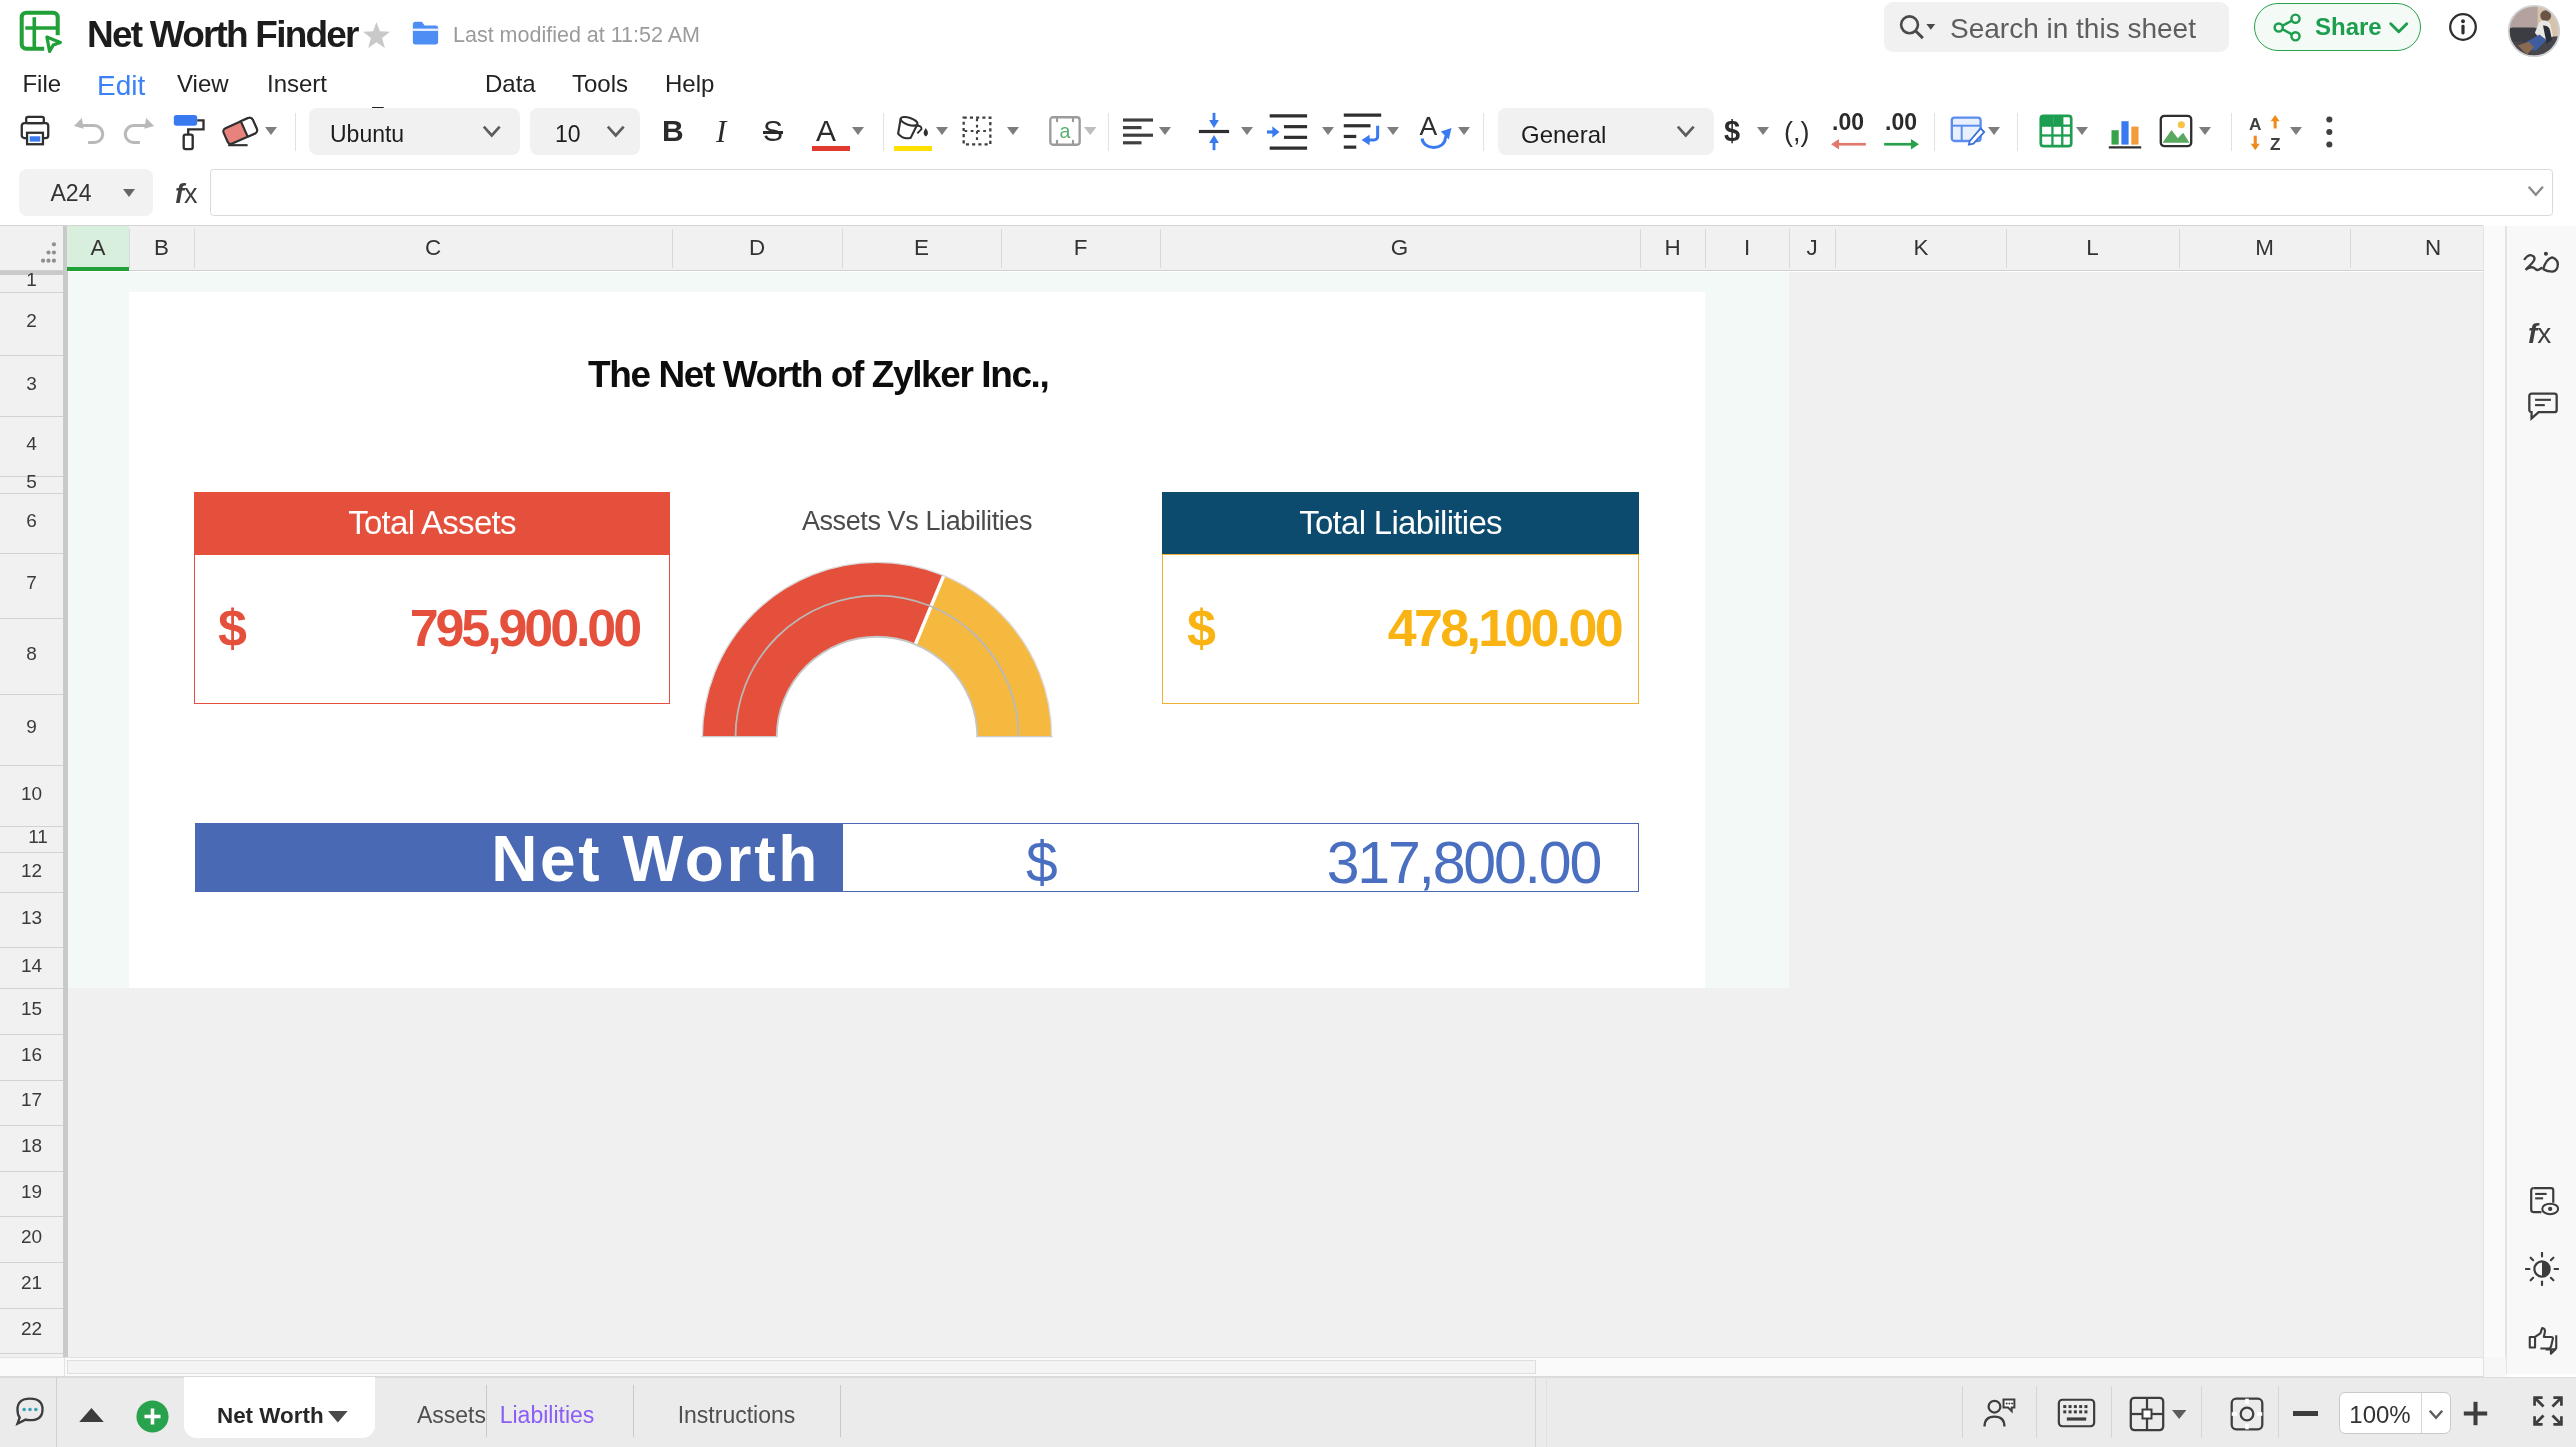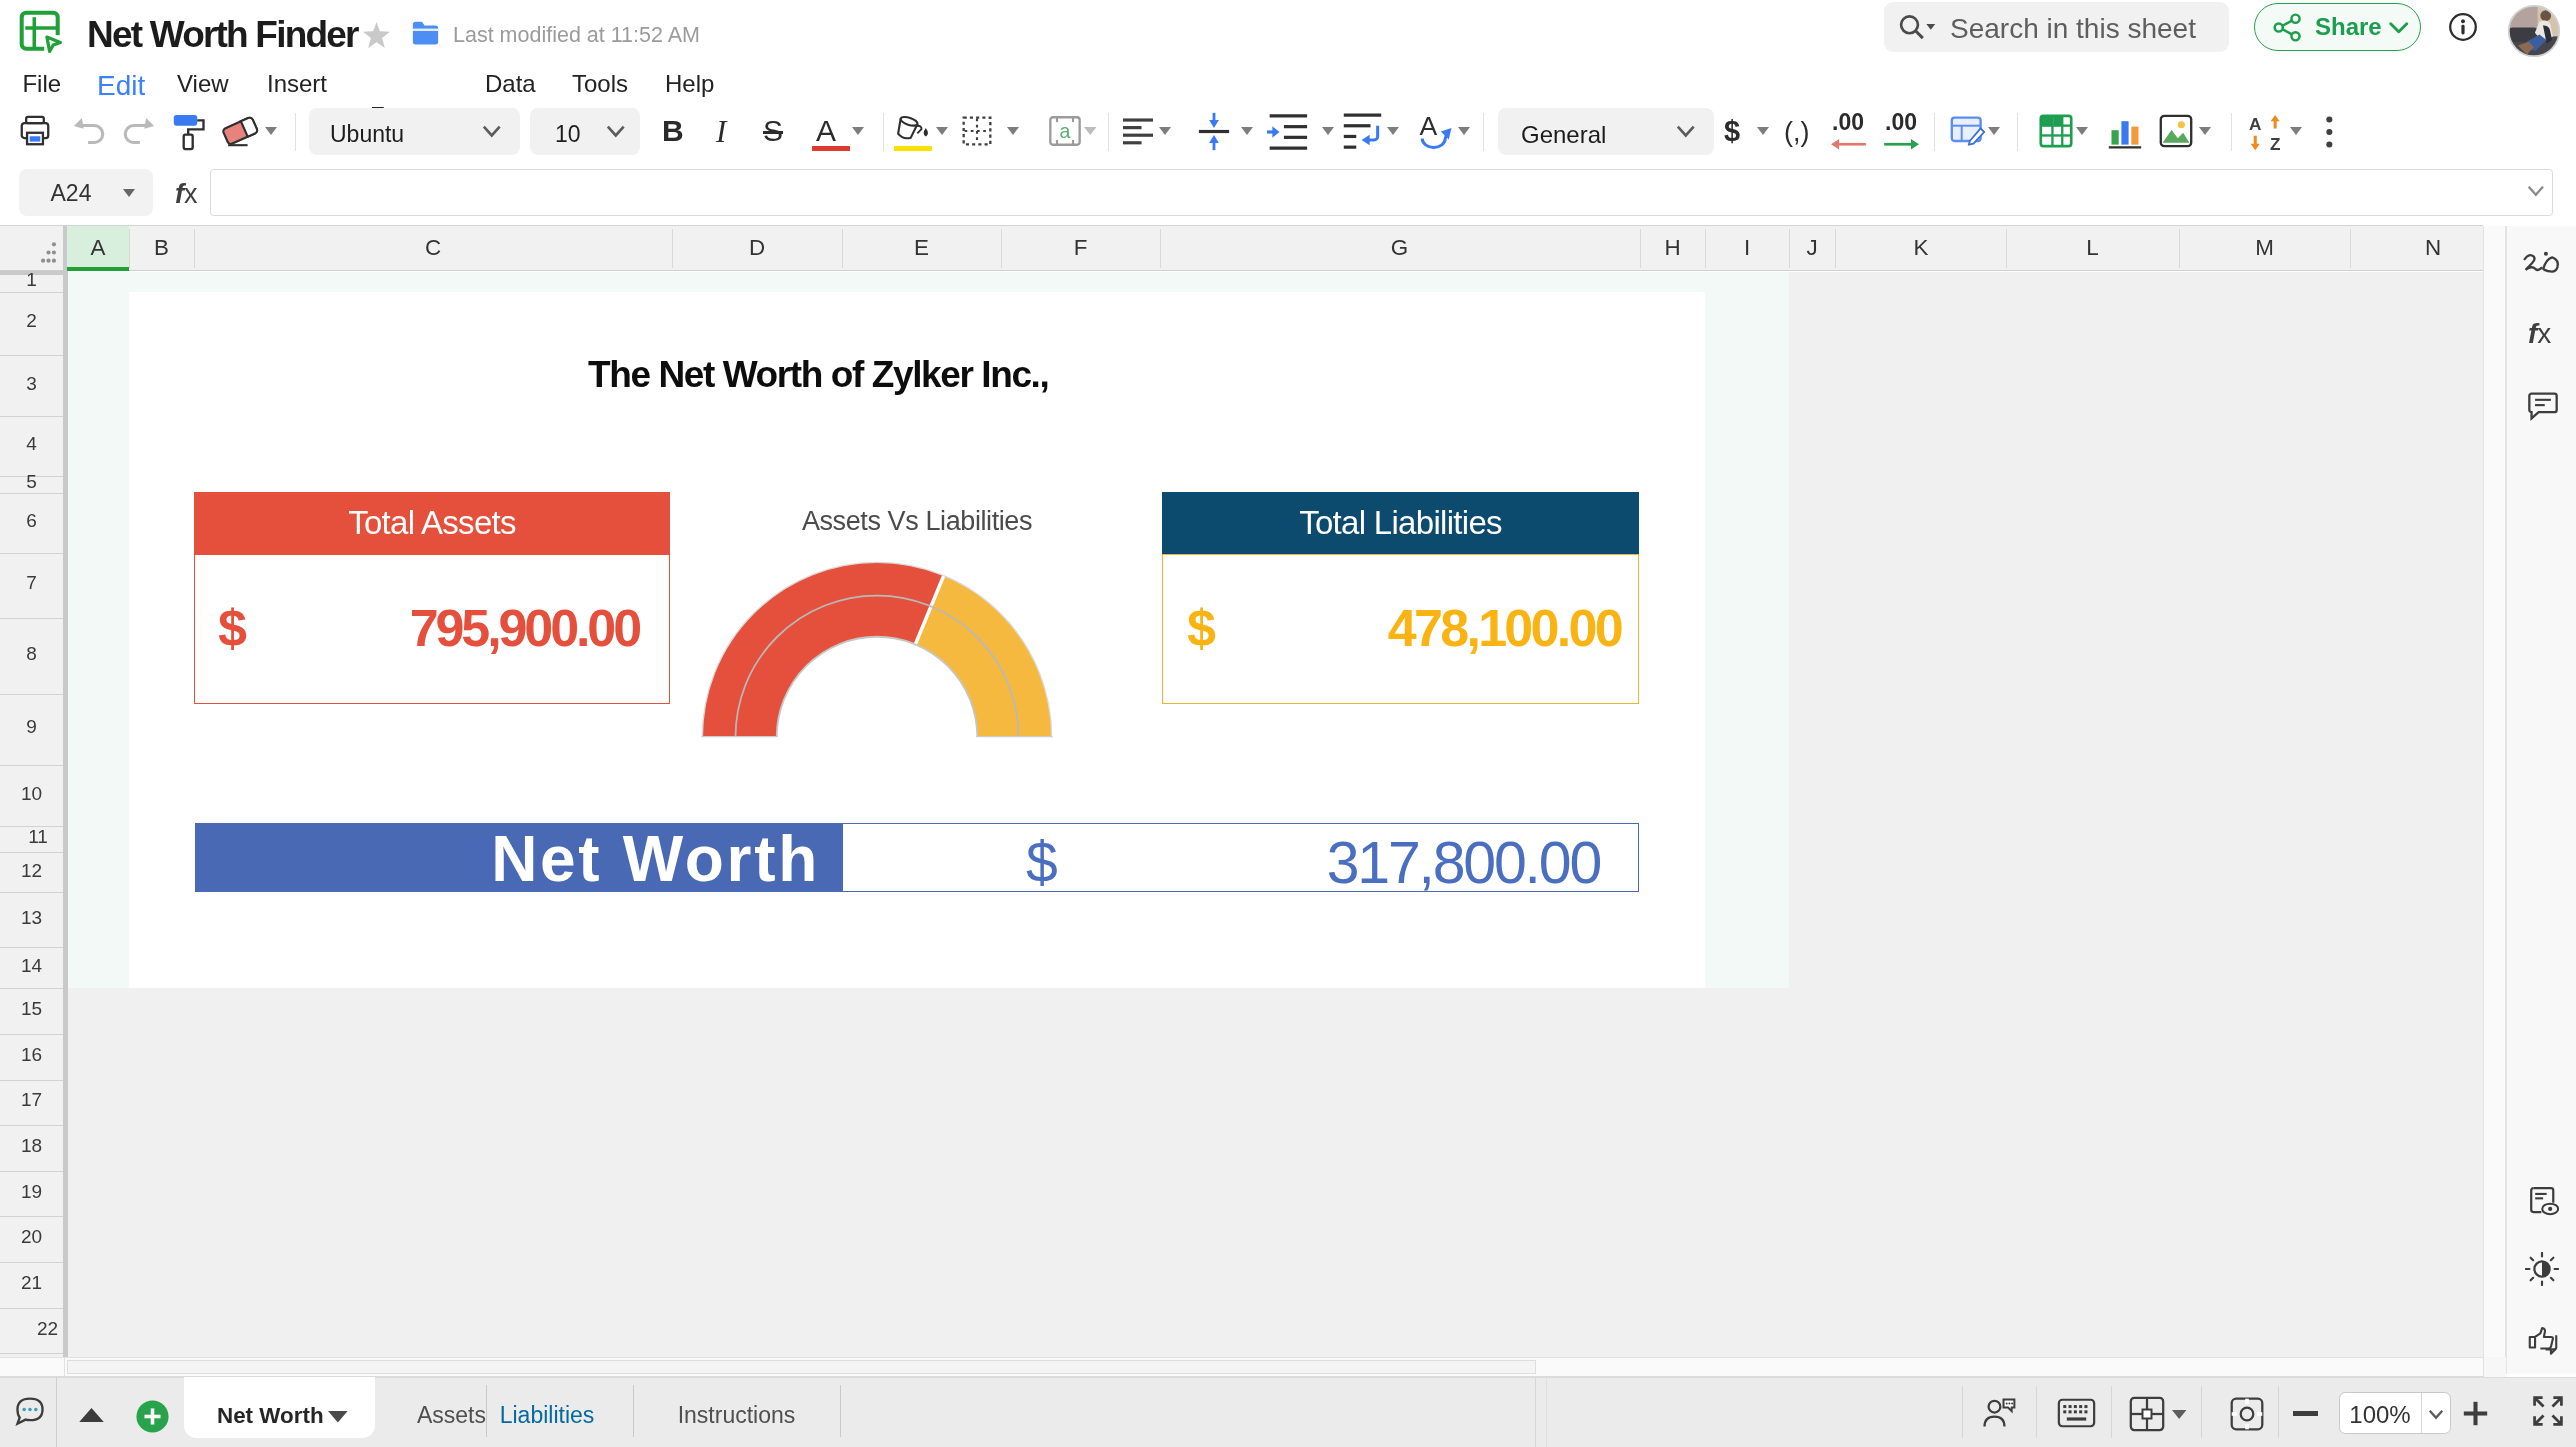--- a/index.html
+++ b/index.html
@@ -392,21 +392,21 @@
 <div class="abs" style="left:0;top:1089px;width:63px;text-align:center;font-size:19px;color:#3a3a3a;">17</div>
 <div class="abs" style="left:0;top:1125px;width:63px;height:0.9px;background:#d2d2d2;"></div>
 <div class="abs" style="left:0;top:1135px;width:63px;text-align:center;font-size:19px;color:#3a3a3a;">18</div>
 <div class="abs" style="left:0;top:1171px;width:63px;height:0.9px;background:#d2d2d2;"></div>
 <div class="abs" style="left:0;top:1181px;width:63px;text-align:center;font-size:19px;color:#3a3a3a;">19</div>
 <div class="abs" style="left:0;top:1216px;width:63px;height:0.9px;background:#d2d2d2;"></div>
 <div class="abs" style="left:0;top:1226px;width:63px;text-align:center;font-size:19px;color:#3a3a3a;">20</div>
 <div class="abs" style="left:0;top:1262px;width:63px;height:0.9px;background:#d2d2d2;"></div>
 <div class="abs" style="left:0;top:1272px;width:63px;text-align:center;font-size:19px;color:#3a3a3a;">21</div>
 <div class="abs" style="left:0;top:1308px;width:63px;height:0.9px;background:#d2d2d2;"></div>
-<div class="abs" style="left:0;top:1318px;width:63px;text-align:center;font-size:19px;color:#3a3a3a;margin-left:16px;">22</div>
+<div class="abs" style="left:0;top:1318px;width:63px;text-align:center;font-size:19px;color:#3a3a3a;">22</div>
 <div class="abs" style="left:0;top:1353px;width:63px;height:0.9px;background:#d2d2d2;"></div>
 </div>
 
 <div id="content">
 <div class="abs" style="left:588px;top:354px;font-size:37px;font-weight:700;color:#0d0d0d;letter-spacing:-1.4px;white-space:nowrap;">The Net Worth of Zylker Inc.,</div>
 <div class="abs" style="left:194px;top:492px;width:476px;height:62px;background:#e5503c;line-height:62px;text-align:center;font-size:33px;color:#fff;letter-spacing:-0.7px;">Total Assets</div>
 <div class="abs" style="left:194px;top:554px;width:476px;height:150px;background:#fff;border:1.8px solid #e5503c;box-sizing:border-box;"></div>
 <div class="abs" style="left:218px;top:598px;font-size:52px;font-weight:700;color:#e5503c;">$</div>
 <div class="abs" style="left:309px;top:598px;width:330px;text-align:right;font-size:52px;font-weight:700;color:#e5503c;letter-spacing:-3.1px;">795,900.00</div>
 <div class="abs" style="left:1162px;top:492px;width:477px;height:62px;background:#0c4a6e;line-height:62px;text-align:center;font-size:33px;color:#fff;letter-spacing:-0.7px;">Total Liabilities</div>
@@ -492,21 +492,21 @@
 <line x1="18.5" y1="9.5" x2="18.5" y2="27.5" stroke="#fff" stroke-width="4"></line>
 <line x1="9.5" y1="18.5" x2="27.5" y2="18.5" stroke="#fff" stroke-width="4"></line>
 </svg>
 <div class="abs" style="left:184px;top:1377px;width:191px;height:61px;background:#ffffff;border-radius:0 0 12.5px 12.5px;"></div>
 <div class="abs" style="left:217px;top:1403px;font-size:22.4px;font-weight:700;color:#262626;">Net Worth</div>
 <svg class="abs" style="left:328px;top:1411px;" width="19.7" height="11.6" viewBox="0 0 22 13">
       <path d="M0 0 h22 l-11 13 Z" fill="#4a4a4a"></path>
     </svg>
 <div class="abs" style="left:375px;top:1402px;width:111px;text-align:right;font-size:23px;color:#4f4f4f;">Assets</div>
 <div class="abs" style="left:486px;top:1385px;width:0.9px;height:52px;background:#c9c9c9;"></div>
-<div class="abs" style="left:486px;top:1402px;width:122px;text-align:center;font-size:23px;color:#0369a1;">Liabilities</div>
+<div class="abs" style="left:486px;top:1402px;width:122px;text-align:center;font-size:23px;color:#8b5cf6;">Liabilities</div>
 <div class="abs" style="left:633px;top:1385px;width:0.9px;height:52px;background:#c9c9c9;"></div>
 <div class="abs" style="left:633px;top:1402px;width:207px;text-align:center;font-size:23px;color:#4f4f4f;">Instructions</div>
 <div class="abs" style="left:840px;top:1385px;width:0.9px;height:52px;background:#c9c9c9;"></div>
 <div class="abs" style="left:1535px;top:1377px;width:0.9px;height:71px;background:#d6d6d6;"></div>
 <div class="abs" style="left:1546px;top:1377px;width:0.9px;height:71px;background:#e0e0e0;"></div>
 <div class="abs" style="left:1962px;top:1386px;width:0.9px;height:52px;background:#d6d6d6;"></div>
 <div class="abs" style="left:2036px;top:1386px;width:0.9px;height:52px;background:#d6d6d6;"></div>
 <div class="abs" style="left:2111px;top:1386px;width:0.9px;height:52px;background:#d6d6d6;"></div>
 <div class="abs" style="left:2201px;top:1386px;width:0.9px;height:52px;background:#d6d6d6;"></div>
 <div class="abs" style="left:2278px;top:1386px;width:0.9px;height:52px;background:#d6d6d6;"></div>

